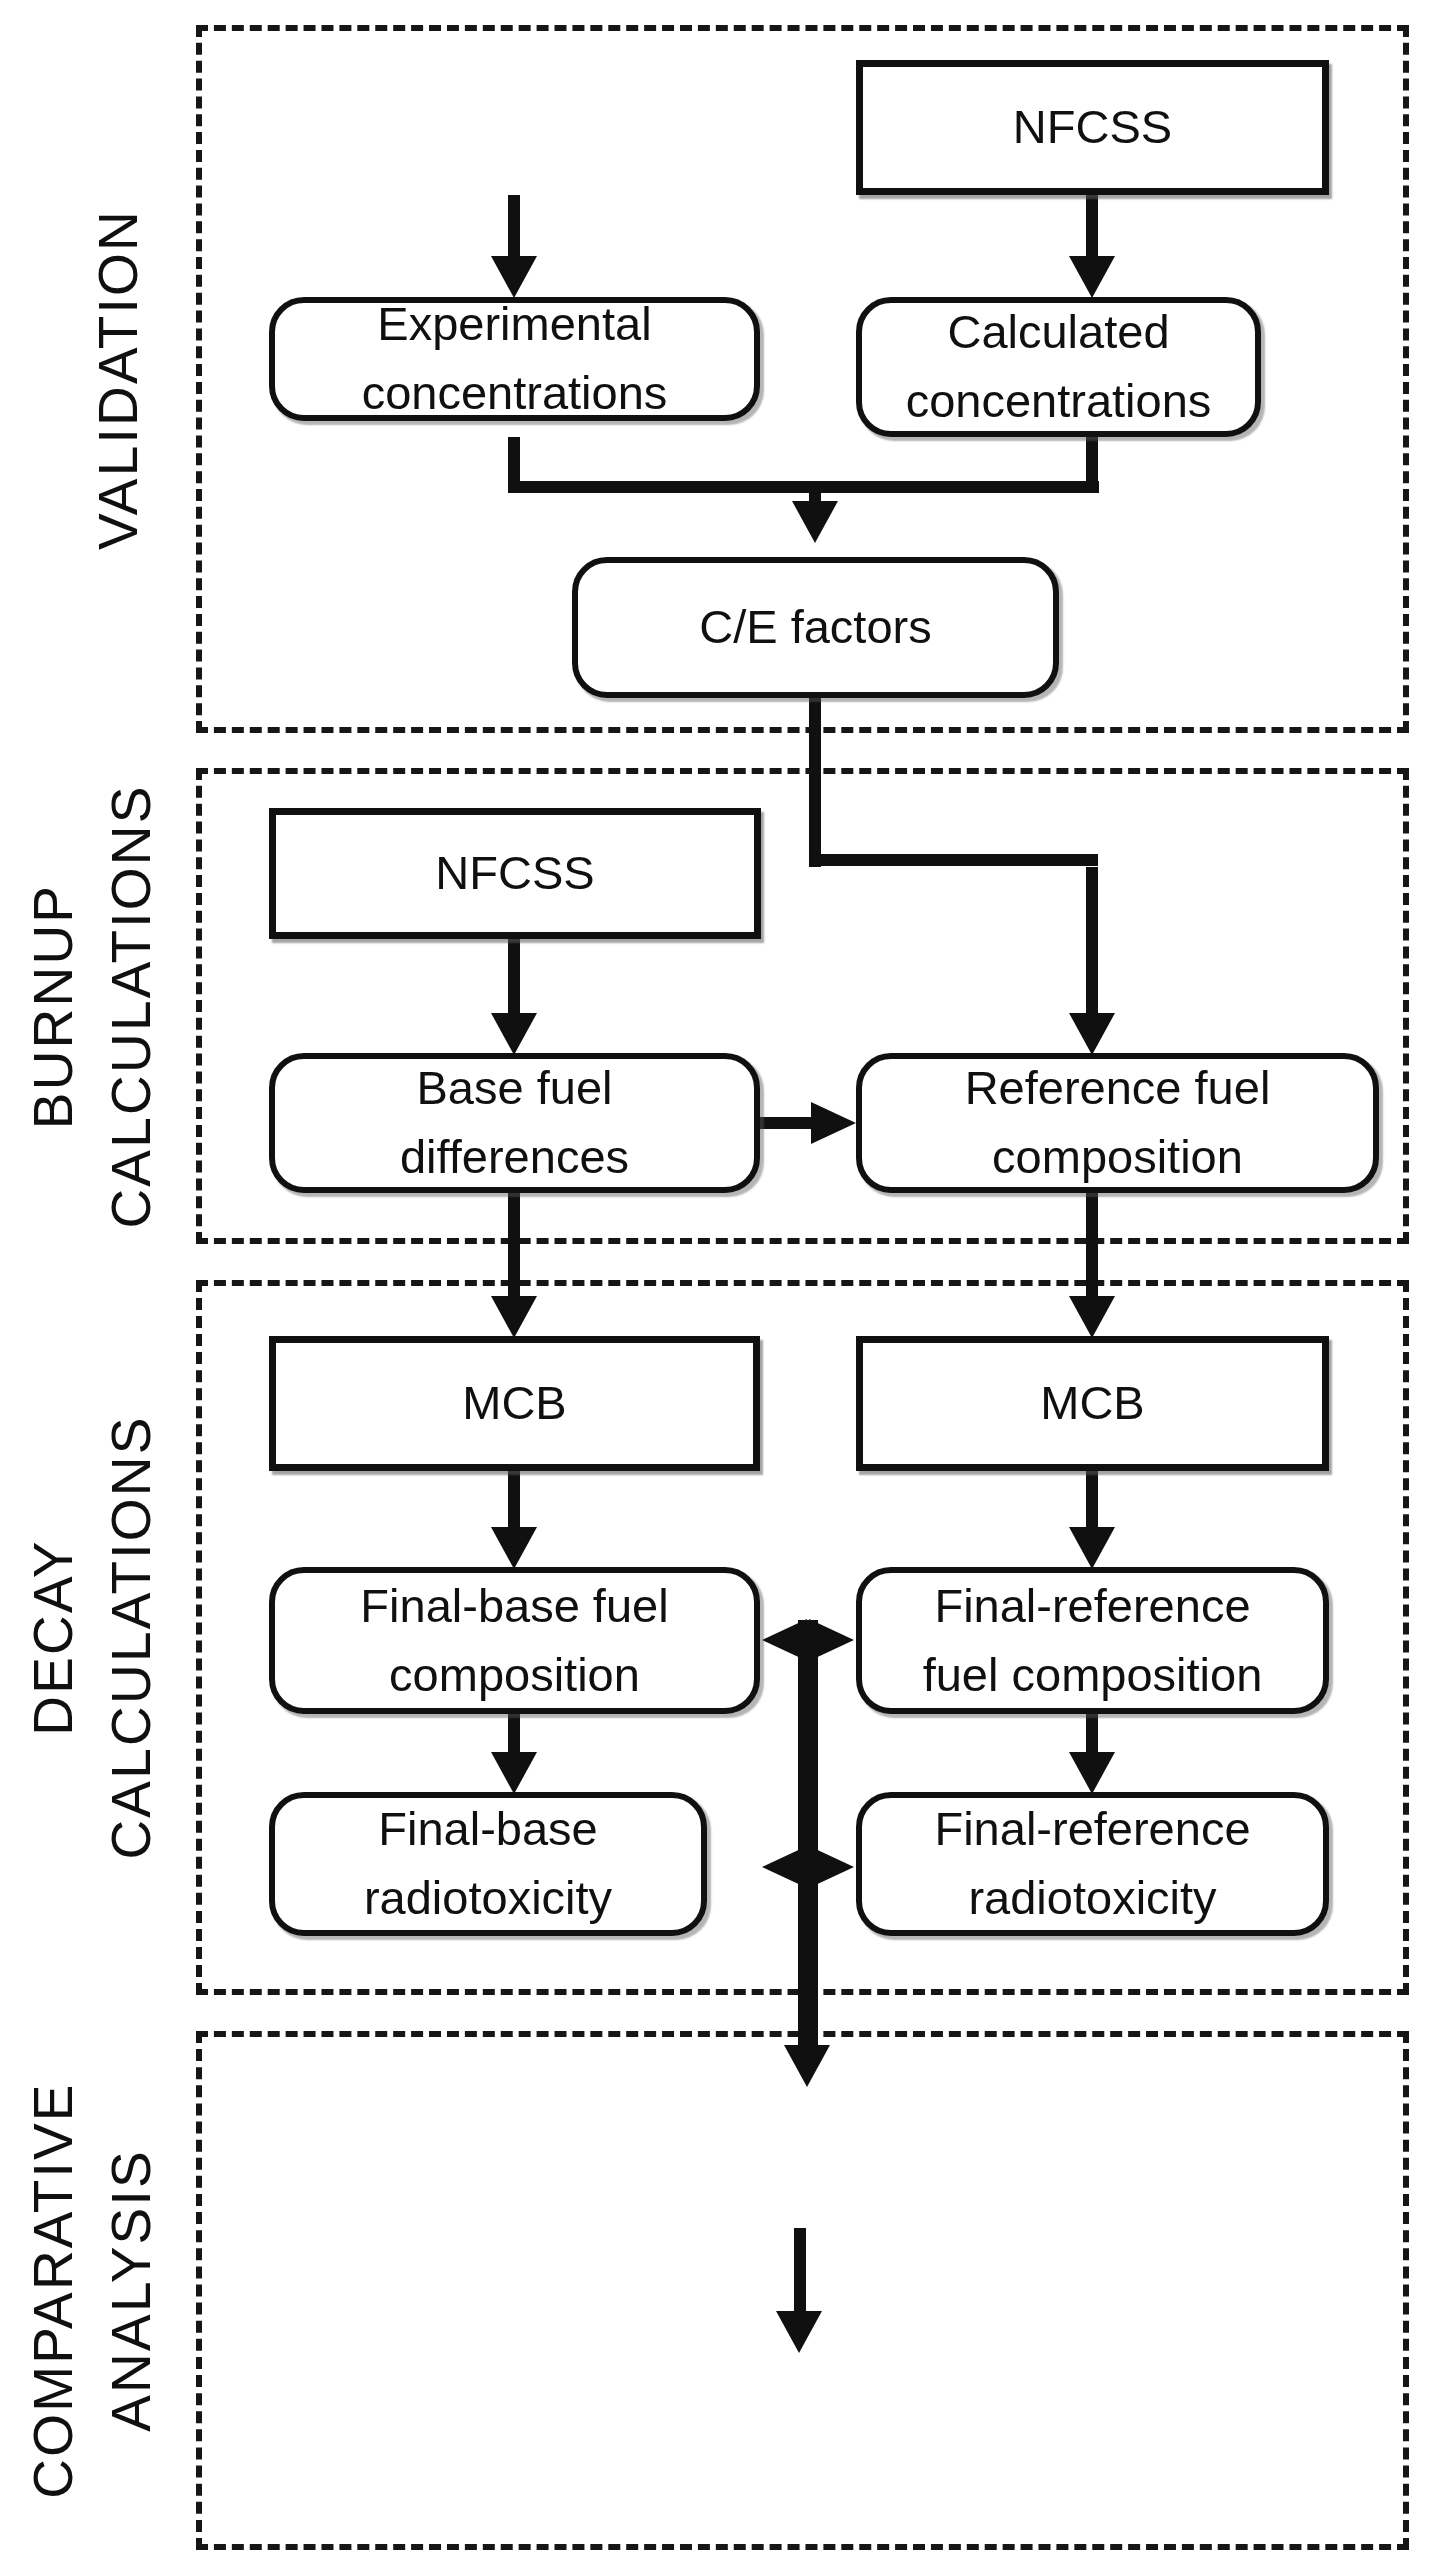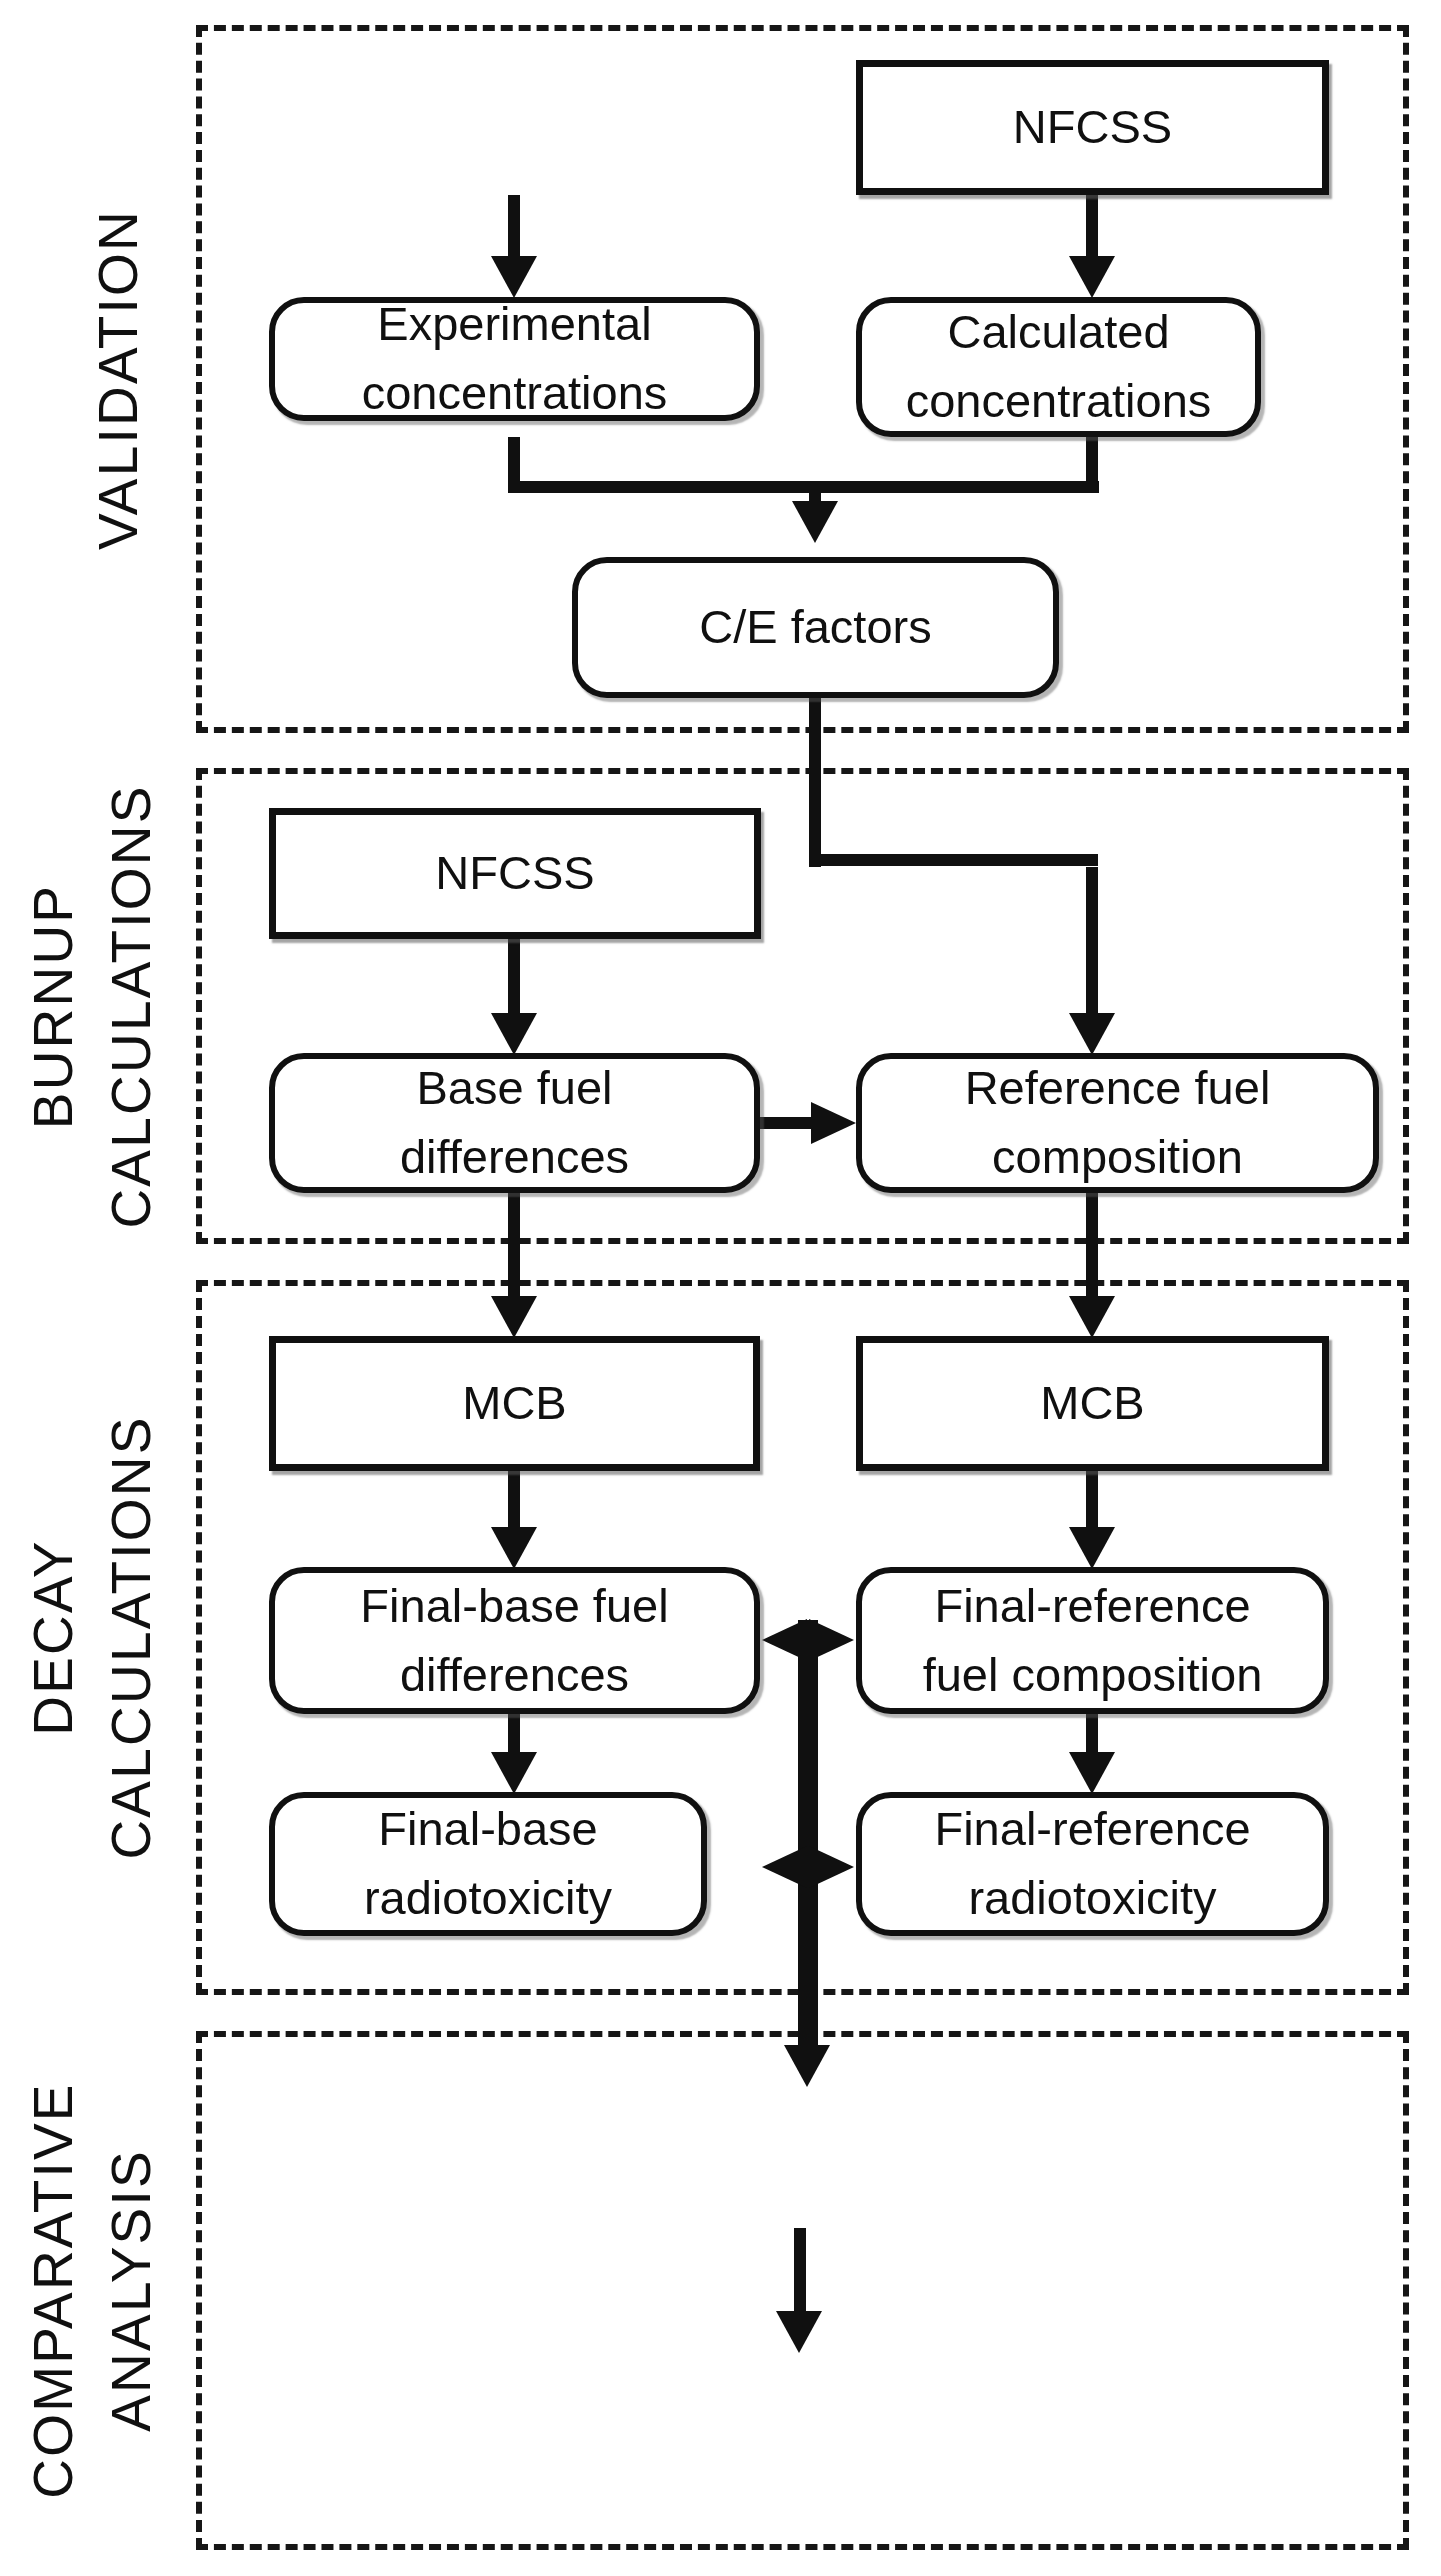--- a/index.html
+++ b/index.html
@@ -102,21 +102,21 @@
 
   <div class="node rect" style="left:269px;top:808px;width:492px;height:131px;">NFCSS</div>
   <div class="node round" style="left:269px;top:1053px;width:491px;height:140px;">Base fuel
 differences</div>
   <div class="node round" style="left:856px;top:1053px;width:523px;height:140px;">Reference fuel
 composition</div>
 
   <div class="node rect" style="left:269px;top:1336px;width:491px;height:135px;">MCB</div>
   <div class="node rect" style="left:856px;top:1336px;width:473px;height:135px;">MCB</div>
   <div class="node round" style="left:269px;top:1567px;width:491px;height:147px;">Final-base fuel
-differences</div>
+composition</div>
   <div class="node round" style="left:856px;top:1567px;width:473px;height:147px;">Final-reference
 fuel composition</div>
   <div class="node round" style="left:269px;top:1792px;width:438px;height:144px;">Final-base
 radiotoxicity</div>
   <div class="node round" style="left:856px;top:1792px;width:473px;height:144px;">Final-reference
 radiotoxicity</div>
 
 
 </div>
 

